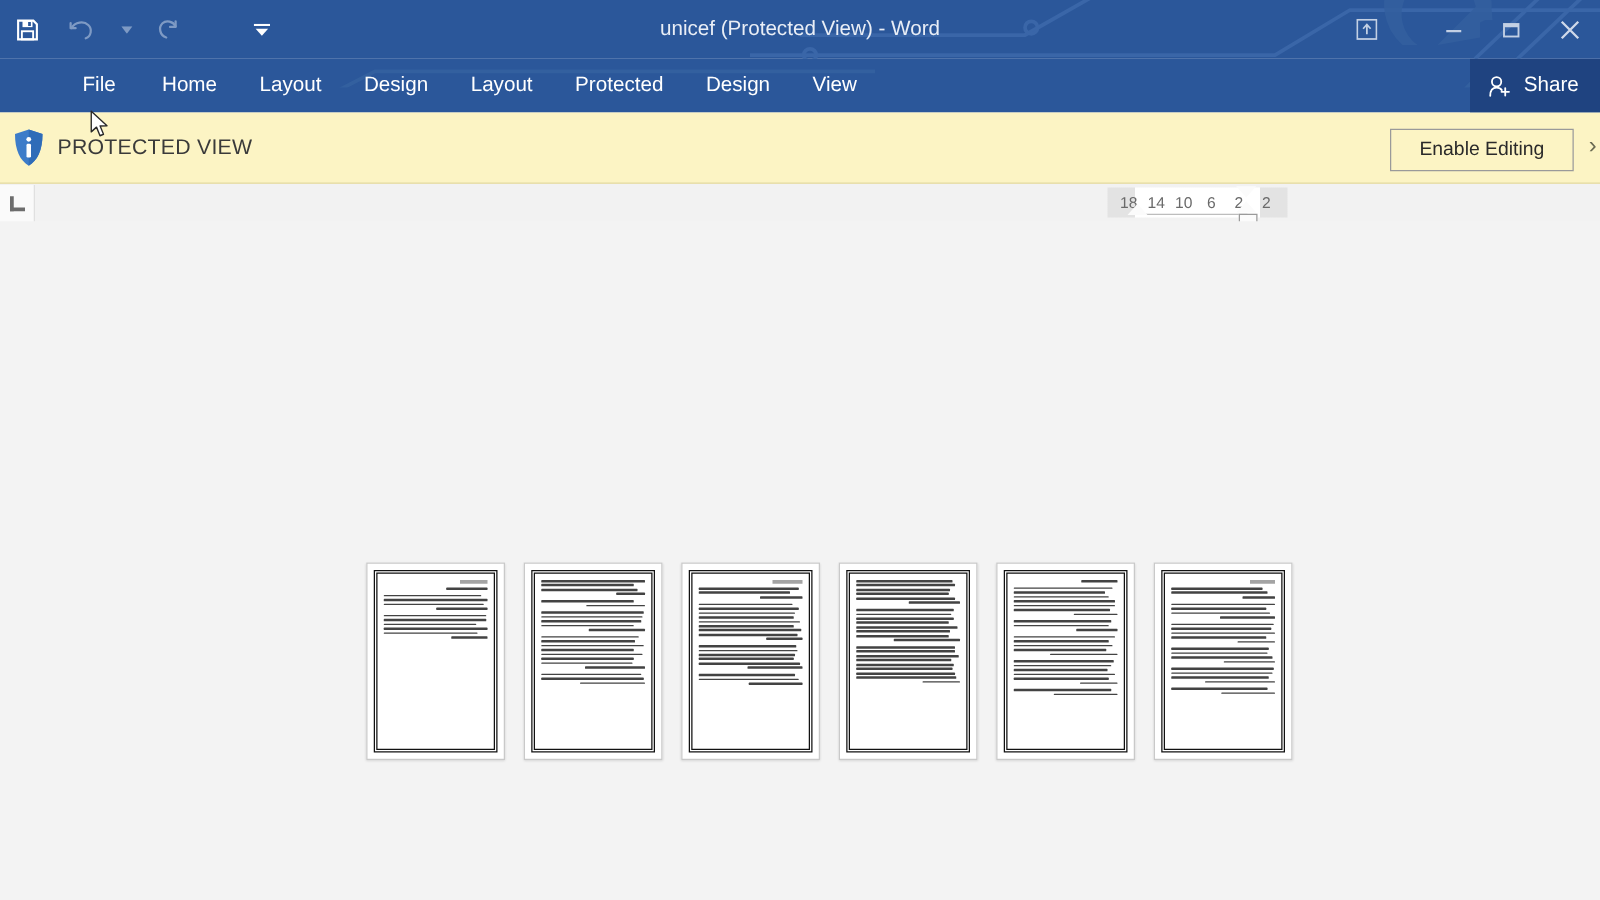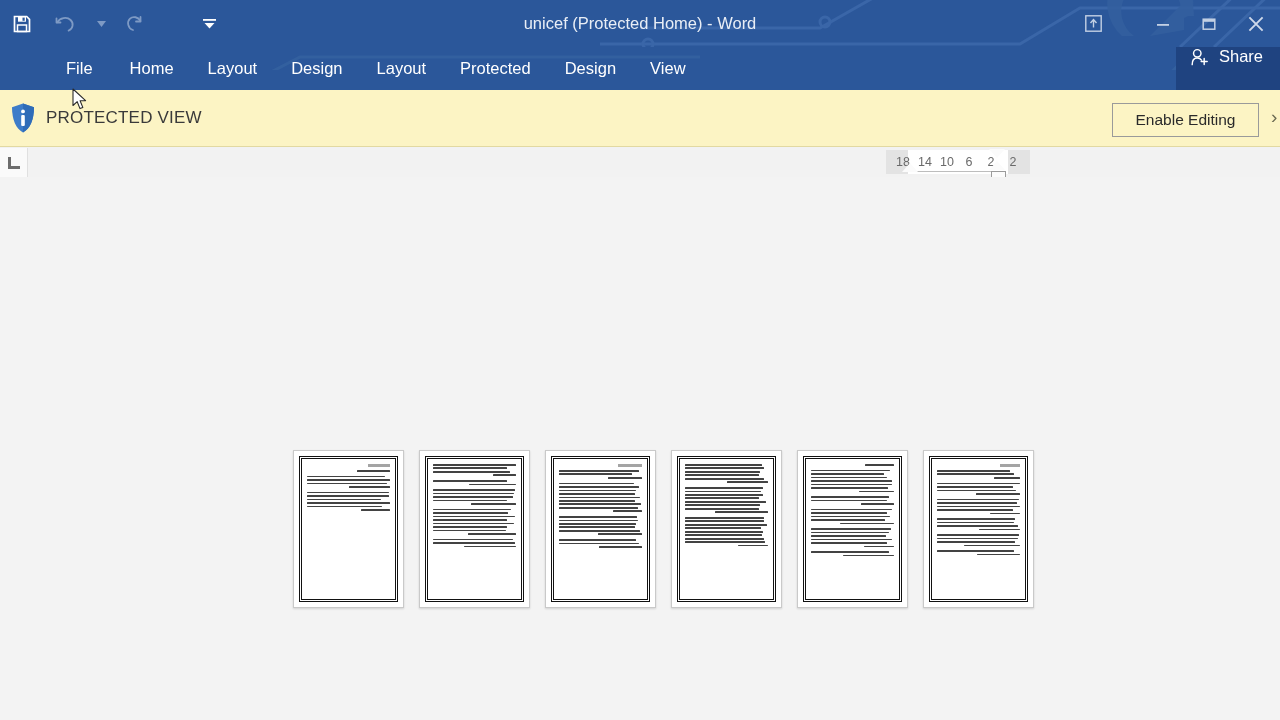--- a/index.html
+++ b/index.html
@@ -45,21 +45,21 @@
     height:43px;display:flex;align-items:center;padding:0 17px;
     color:#ffffff;font-size:16.5px;white-space:nowrap;
   }
   .tab.file{padding-left:22px;padding-right:20px;}
   .tellme{
     position:absolute;left:773px;top:0;height:43px;display:flex;align-items:center;gap:9px;
     color:#b9c8e0;font-size:16.5px;z-index:2;white-space:nowrap;
   }
   .share{
     position:absolute;right:0;top:0;height:43px;background:#1f4380;
-    display:flex;align-items:flex-start;gap:9px;padding:0 17px 0 14px;
+    display:flex;align-items:center;gap:9px;padding:0 17px 0 14px;
     color:#ffffff;font-size:16.5px;z-index:3;
   }
 
   
   .pvbar{
     position:absolute;left:0;top:90px;width:1280px;height:56px;
     background:#fcf4c4;border-bottom:1px solid #e2d9a2;
     display:flex;align-items:center;
   }
   .pv-shield{width:46px;display:flex;align-items:center;justify-content:center;}
@@ -204,21 +204,21 @@
         </svg>
       </div>
       <div class="qat-btn arrow" style="margin-left:38px">
         <svg width="13" height="10" viewBox="0 0 13 10">
           <rect x="0" y="0" width="13" height="1.8" fill="#ffffff"></rect>
           <path d="M1.5 4 L11.5 4 L6.5 9.5 z" fill="#ffffff"></path>
         </svg>
       </div>
     </div>
 
-    <div class="title-text">unicef (Protected Home) - Word</div>
+    <div class="title-text">unicef (Protected View) - Word</div>
 
     <div class="wincontrols">
       <div class="wc ribbondisp">
         <svg width="17" height="17" viewBox="0 0 17 17">
           <rect x="0.8" y="0.8" width="15.4" height="15.4" fill="none" stroke="#c3d0e4" stroke-width="1.4"></rect>
           <path d="M8.5 12.4 L8.5 5.2 M5.5 8 L8.5 4.6 L11.5 8" fill="none" stroke="#c3d0e4" stroke-width="1.4"></path>
         </svg>
       </div>
       <div class="wc">
         <svg width="16" height="16" viewBox="0 0 16 16">

